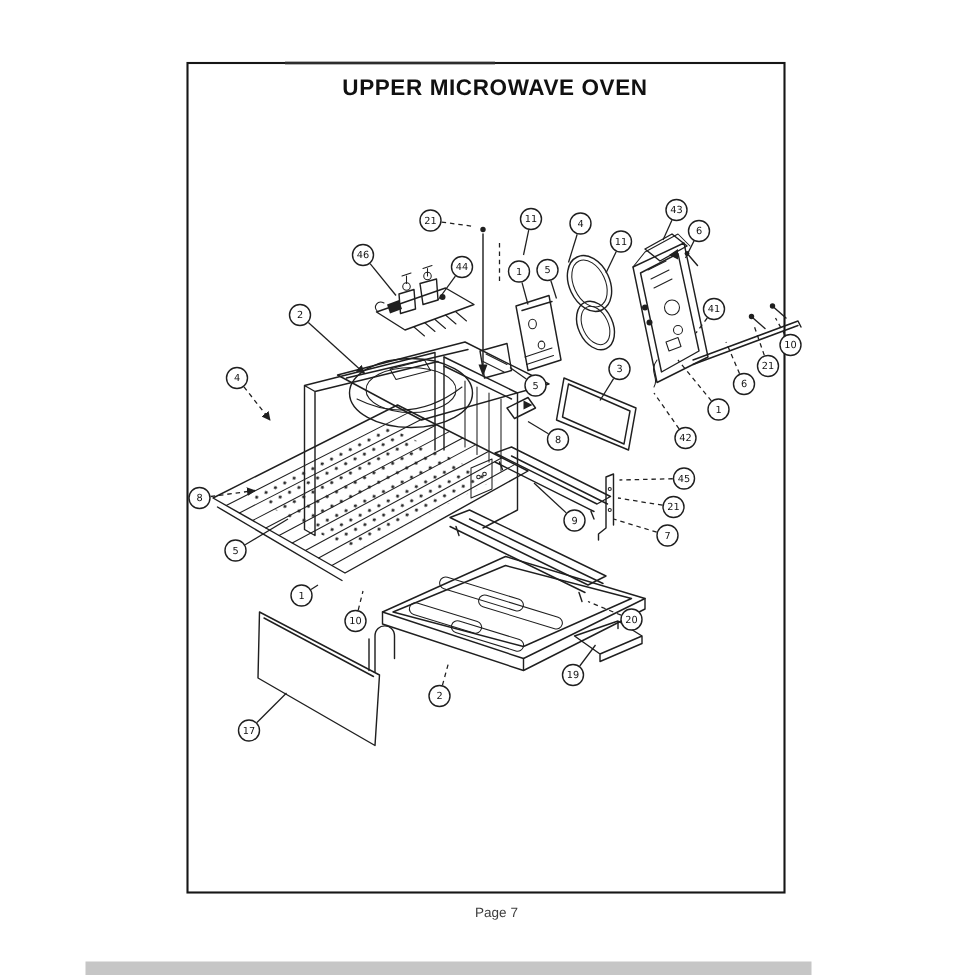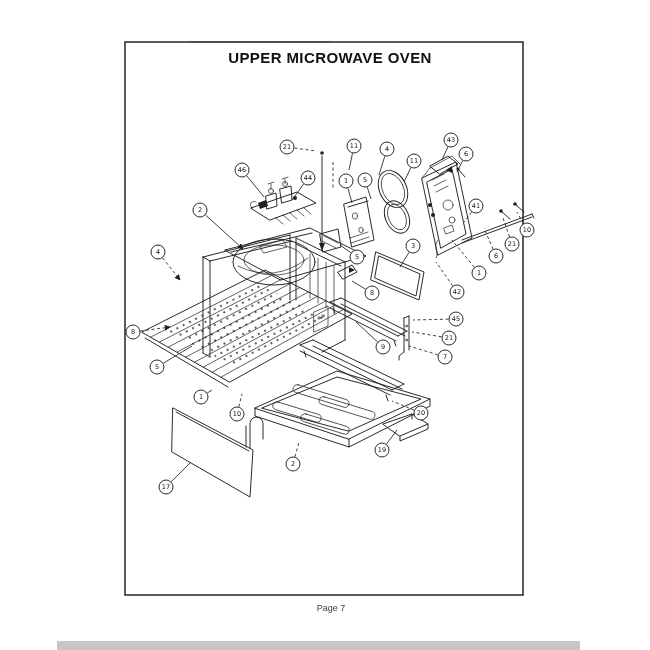--- a/index.html
+++ b/index.html
@@ -1,17 +1,17 @@
 <!DOCTYPE html>
 <html><head>
 <meta charset="utf-8">
 <style>
   html,body{margin:0;padding:0;background:#ffffff;}
   .sheet{position:relative;width:541px;height:650px;background:#fff;overflow:hidden;
-         font-family:"Liberation Sans", sans-serif;padding-left:39px;}
+         font-family:"Liberation Sans", sans-serif;}
   svg{position:absolute;left:0;top:0;}
   .ln{fill:none;stroke:#1f1f1f;stroke-width:0.95;stroke-linecap:round;stroke-linejoin:round;}
   .thin{stroke-width:0.7;}
   .fl{fill:#1f1f1f;stroke:none;}
   .leader{stroke:#1f1f1f;stroke-width:0.85;fill:none;}
   .dashedl{stroke-dasharray:3,2.6;}
   .co{fill:#ffffff;stroke:#1f1f1f;stroke-width:0.95;}
   .cot{font:6.5px "DejaVu Sans", sans-serif;fill:#111;text-anchor:middle;}
   .title-t{font:bold 15px "Liberation Sans", sans-serif;letter-spacing:0.4px;fill:#111;
            text-anchor:middle;}

